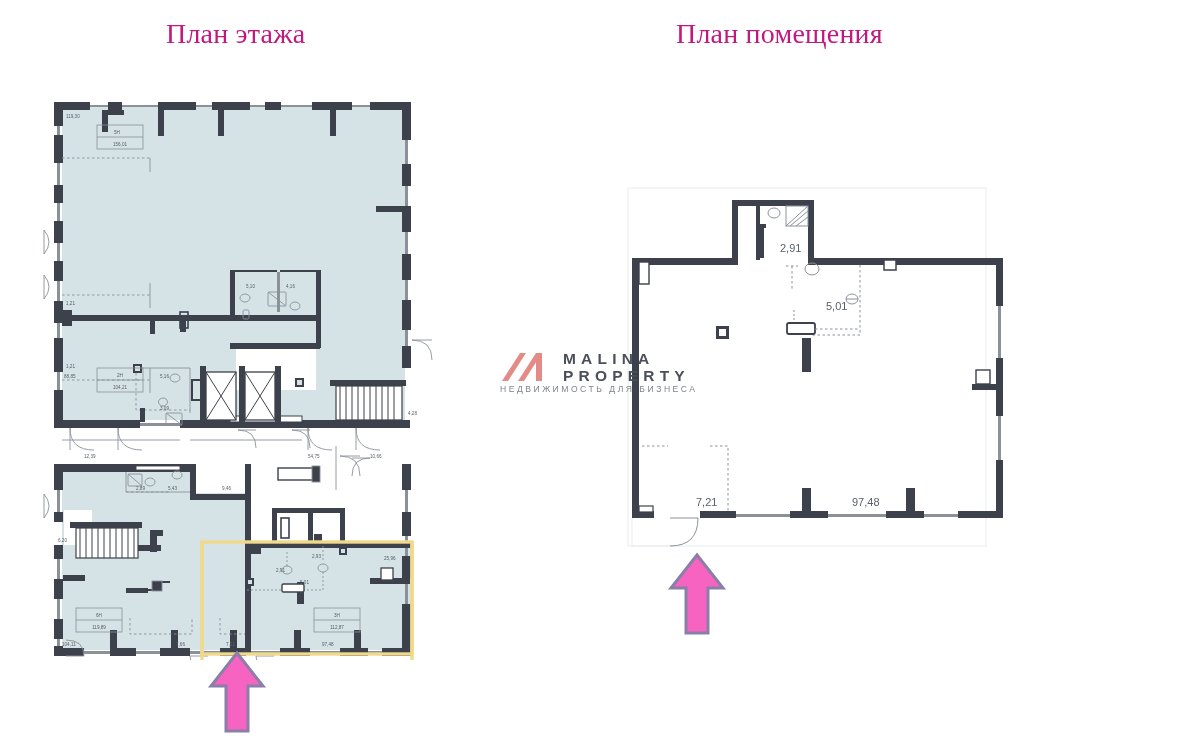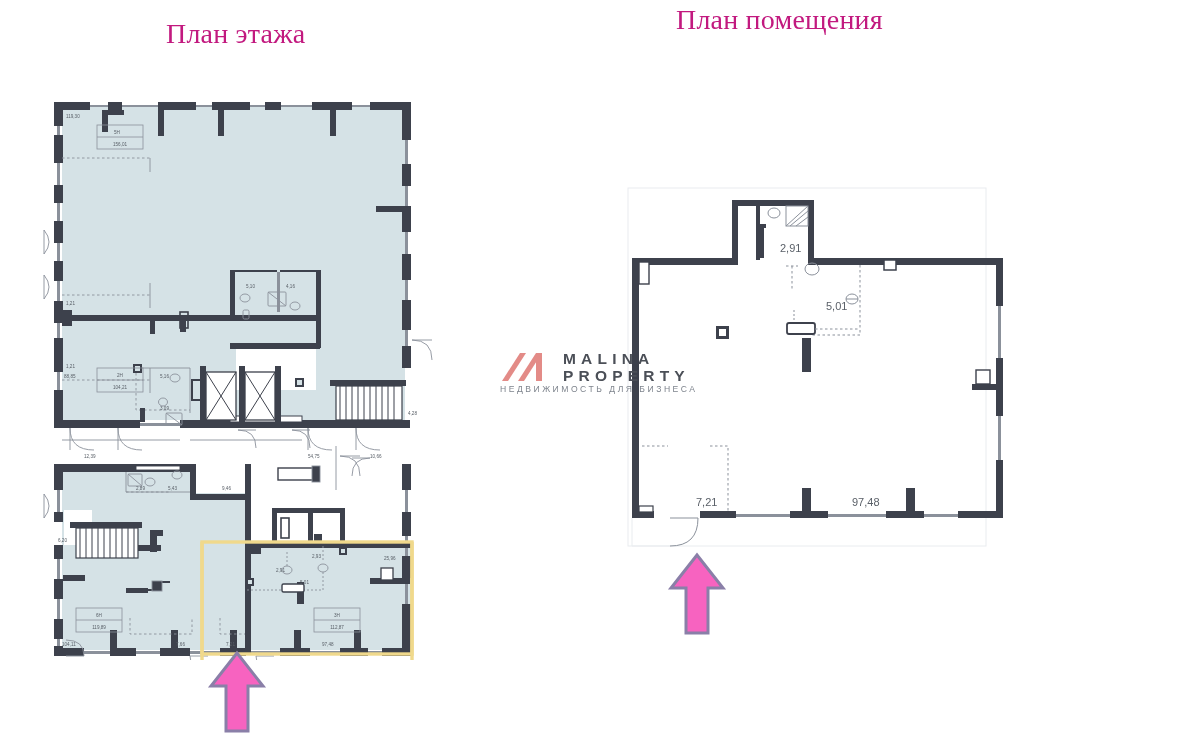--- a/index.html
+++ b/index.html
@@ -15,21 +15,21 @@
   
   .title{
     position:absolute;
     font-family:"Liberation Serif", serif;
     font-size:28px;
     color:#c2197f;
     letter-spacing:.2px;
     white-space:nowrap;
   }
   #title-floor{left:166px;top:18px;}
-  #title-unit{left:676px;top:4px;}
+  #title-unit{left:676px;top:18px;}
 
   
   .plan{position:absolute;}
   #plan-floor{left:40px;top:90px;width:410px;height:570px;}
   #plan-unit{left:620px;top:180px;width:410px;height:375px;}
   .plan svg{display:block;}
 
   
   #logo{
     position:absolute;left:500px;top:336px;

